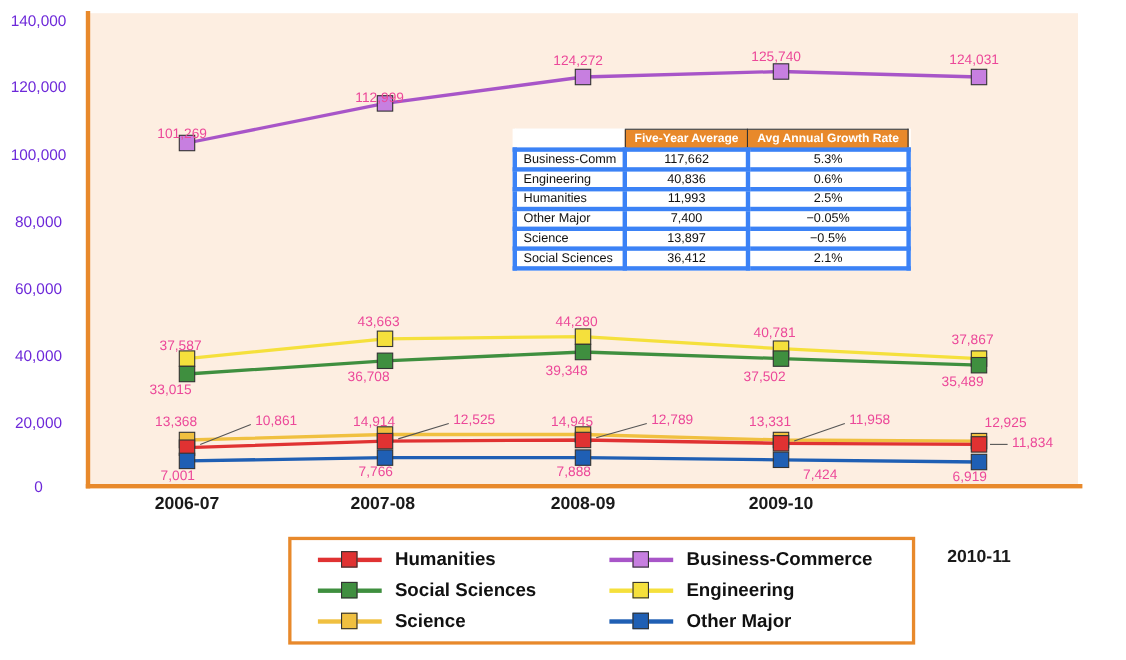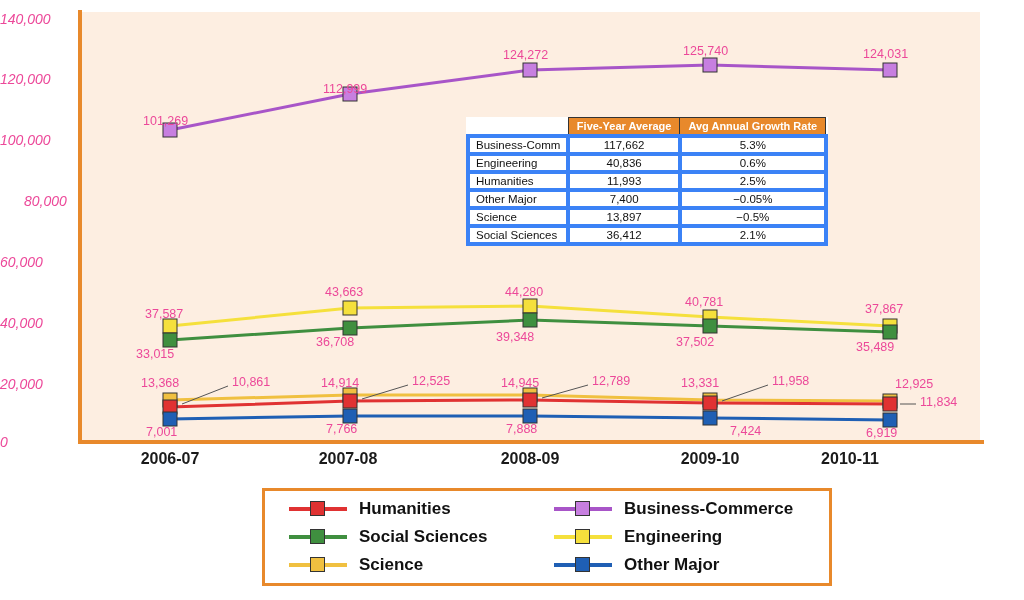--- a/index.html
+++ b/index.html
@@ -47,25 +47,24 @@
   svg.series-layer {
     position: absolute;
     left: 0; top: 0;
     width: 1024px;
     height: 600px;
     pointer-events: none;
   }
   .ytick {
     position: absolute;
     width: 70px;
-    text-align: left;
+    text-align: center;
     font-size: 14px;
-    color: #ec4899;
-    font-family: "Liberation Sans", sans-serif;
-    font-style: italic;
+    color: #6d28d9;
+    font-family: "Liberation Sans", sans-serif;
   }
   .xtick {
     position: absolute;
     width: 140px;
     text-align: center;
     font-size: 16px;
     font-weight: bold;
     color: #1a1a1a;
     top: 450px;
   }
@@ -166,30 +165,30 @@
 <div id="chart-root">
 
   <div class="plot-bg"></div>
   <div class="axis-line-left"></div>
   <div class="axis-line-bottom"></div>
 
   <div class="ytick" style="left:0px; top:434px;">0</div>
   <div class="ytick" style="left:0px; top:376px;">20,000</div>
   <div class="ytick" style="left:0px; top:315px;">40,000</div>
   <div class="ytick" style="left:0px; top:254px;">60,000</div>
-  <div class="ytick" style="left:0px; top:193px;margin-left:24px;">80,000</div>
+  <div class="ytick" style="left:0px; top:193px;">80,000</div>
   <div class="ytick" style="left:0px; top:132px;">100,000</div>
   <div class="ytick" style="left:0px; top:71px;">120,000</div>
   <div class="ytick" style="left:0px; top:11px;">140,000</div>
 
   <div class="xtick" style="left:100px;">2006-07</div>
   <div class="xtick" style="left:278px;">2007-08</div>
   <div class="xtick" style="left:460px;">2008-09</div>
   <div class="xtick" style="left:640px;">2009-10</div>
-  <div class="xtick" style="left:780px;">2010-11</div>
+  <div class="xtick" style="left:820px;margin-top:48px;">2010-11</div>
 
   <svg class="series-layer" viewBox="0 0 1024 600">
 
     <polyline points="170,130 350,94 530,70 710,65 890,70" fill="none" stroke="#a855c8" stroke-width="3"></polyline>
 
     <polyline points="170,326 350,308 530,306 710,317 890,326" fill="none" stroke="#f5e03c" stroke-width="3"></polyline>
 
     <polyline points="170,340 350,328 530,320 710,326 890,332" fill="none" stroke="#3f8f3f" stroke-width="3"></polyline>
 
     <polyline points="170,400 350,395 530,395 710,400 890,401" fill="none" stroke="#f0c040" stroke-width="3"></polyline>

